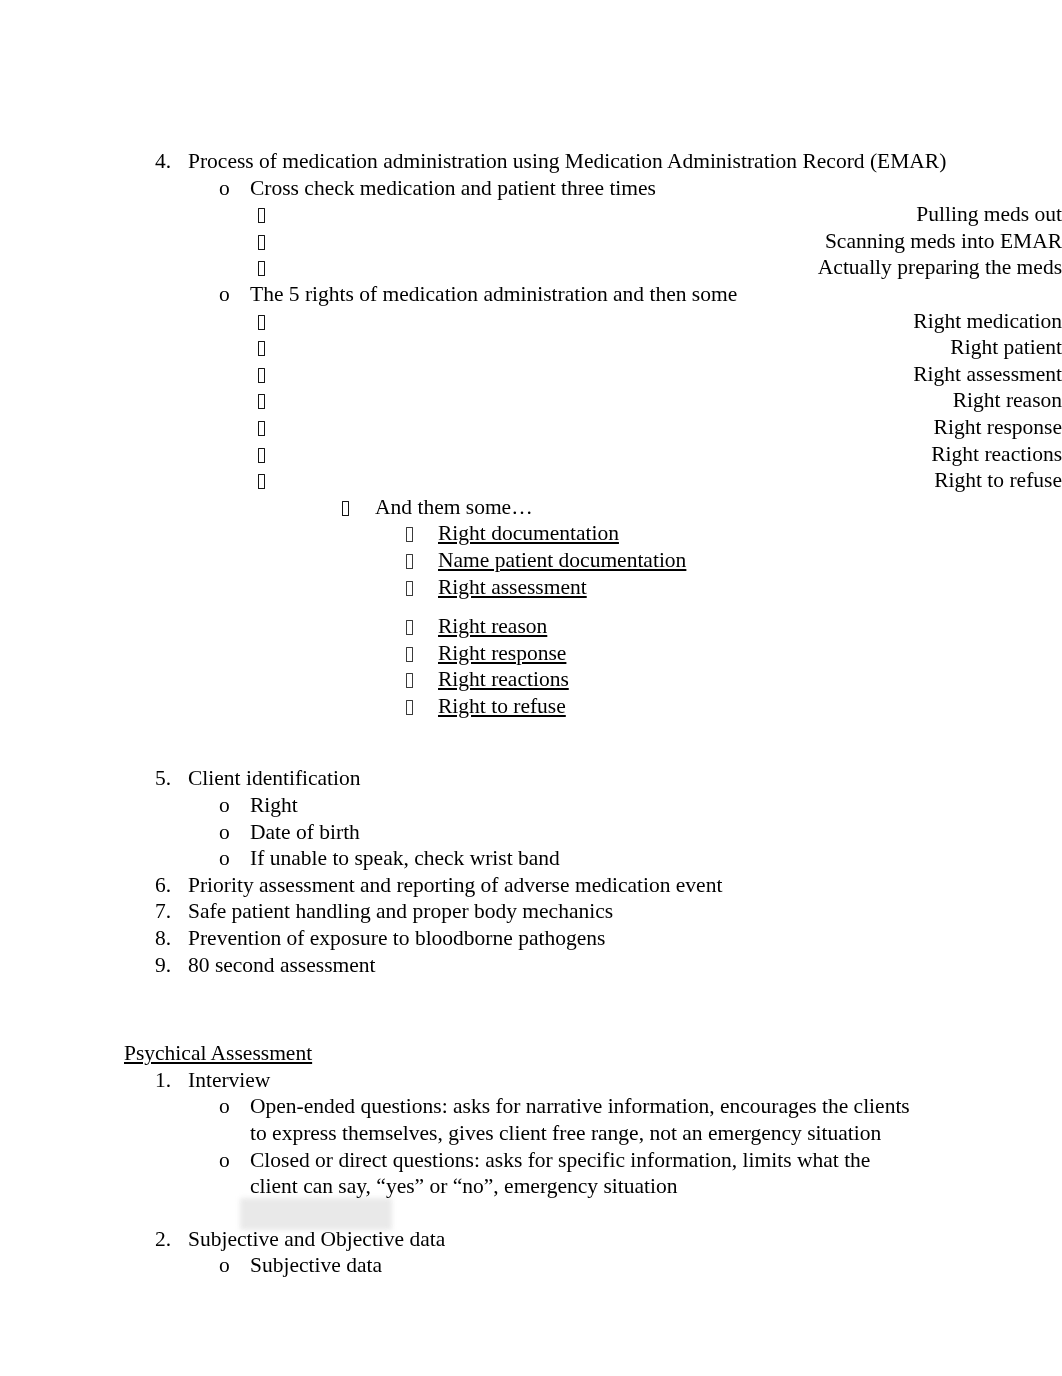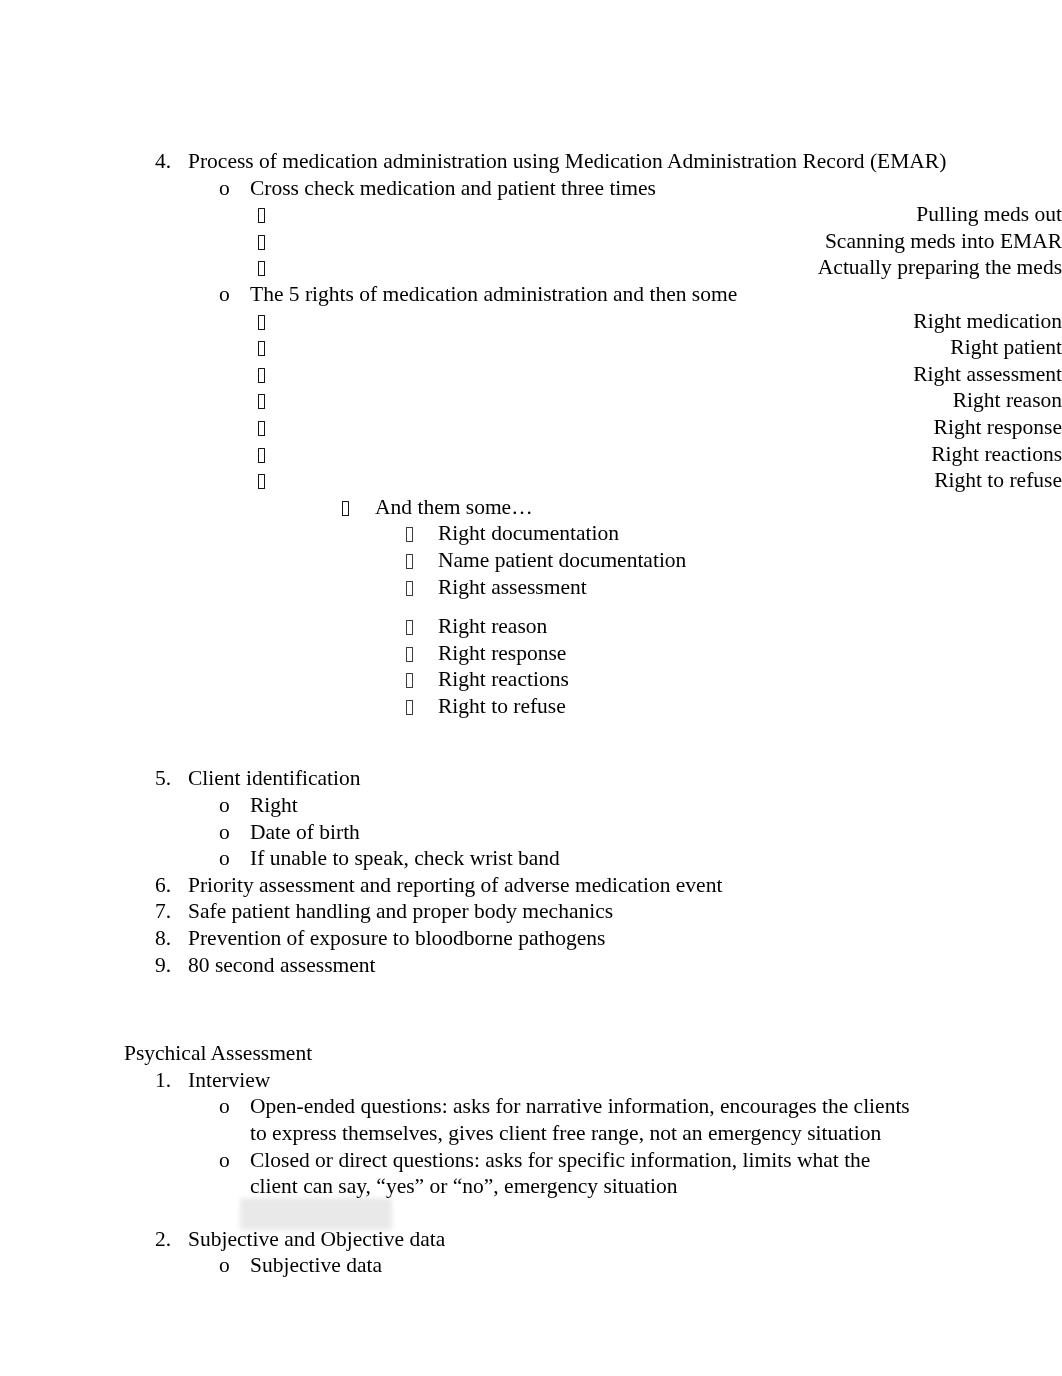--- a/index.html
+++ b/index.html
@@ -65,25 +65,25 @@
 
   
   .lvl3 { padding-left: 288px; text-align: right; }
   .lvl3 > .marker { left: 258px; width: 28px; }
 
   
   .lvl4 { padding-left: 375px; }
   .lvl4 > .marker { left: 342px; width: 28px; }
 
   
-  .lvl5 { padding-left: 438px; }
+  .lvl5 { padding-left: 438px; text-decoration: underline; }
   .lvl5 > .marker { left: 406px; width: 28px; }
 
   
-  .lvl0 { padding-left: 124px; }
+  .lvl0 { padding-left: 124px; text-decoration: underline; }
 
   
   .lvl2.wrap { padding-right: 140px; }
 
   
   .tofu {
     display: inline-block;
     width: 7px;
     height: 15px;
     border: 1.6px solid #141414;

